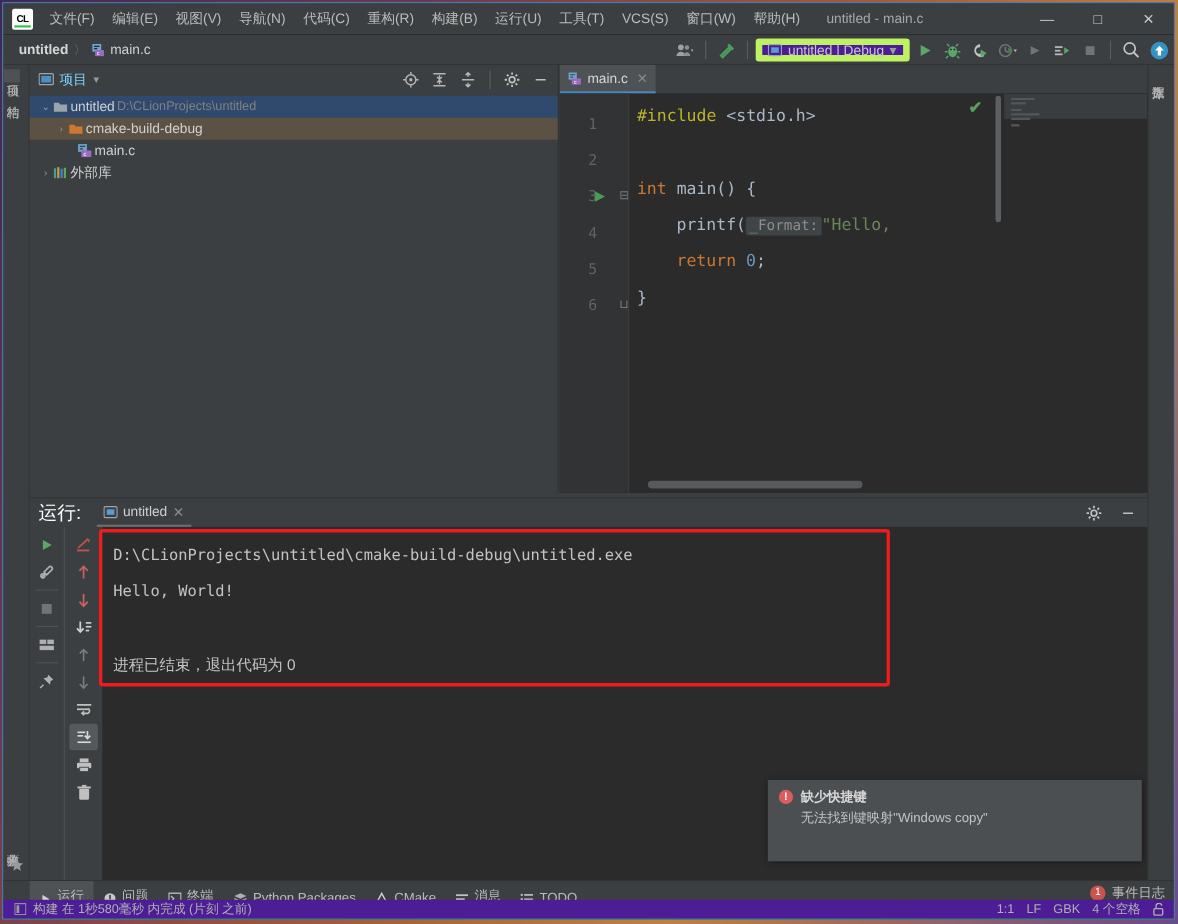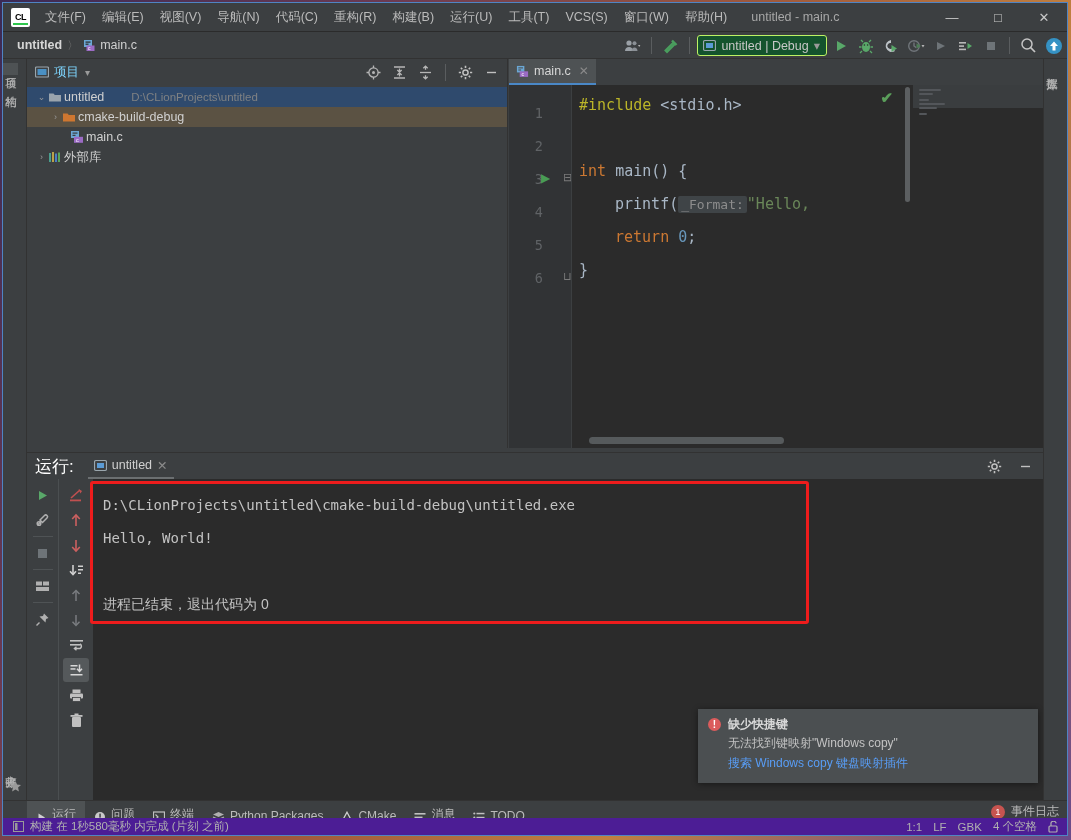--- a/index.html
+++ b/index.html
@@ -37,22 +37,22 @@
   
   .navbar { position:absolute; left:0; top:29px; width:100%; height:27px; background:#3c3f41;
       display:flex; align-items:center; border-bottom:1px solid #323232; }
   .crumb { font-size:12.5px; color:#cfcfcf; display:flex; align-items:center; }
   .crumb .sep { color:#777; margin:0 5px; font-size:11px;}
   .crumb .b-strong{ font-weight:bold; color:#d6d6d6;}
   .mini-ic { display:inline-block; width:13px; height:13px; margin-right:4px; vertical-align:-2px;}
   .toolbar-right { position:absolute; right:2px; top:0; height:27px; display:flex; align-items:center; gap:2px;}
   .tb-btn { width:23px; height:23px; display:flex; align-items:center; justify-content:center; border-radius:3px;}
   .vsep { width:1px; height:17px; background:#5a5d5f; margin:0 5px;}
-  .runcfg { display:flex; align-items:center; height:21px; padding:0 6px 0 5px; border:1px solid #bef264;
-      border-radius:3px; font-size:12.5px; color:#c8c8c8; gap:5px; background:#14532d;}
+  .runcfg { display:flex; align-items:center; height:21px; padding:0 6px 0 5px; border:6px solid #bef264;
+      border-radius:3px; font-size:12.5px; color:#c8c8c8; gap:5px; background:#4c1d95;}
   .runcfg .dim { color:#9a9a9a;}
 
   
   .strip-left { position:absolute; left:0; top:56px; width:24px; bottom:28px; background:#3c3f41;
       border-right:1px solid #323232; }
   .vtab { writing-mode:vertical-rl; font-size:11.5px; color:#b4b4b4; padding:6px 0; display:flex;
       align-items:center; gap:4px; cursor:default; }
   .vtab.active { background:#4e5254; }
   .strip-right { position:absolute; right:0; top:56px; width:24px; bottom:28px; background:#3c3f41;
       border-left:1px solid #323232; }
@@ -62,21 +62,21 @@
       border-right:1px solid #323232; }
   .proj-head { height:26px; display:flex; align-items:center; padding-left:8px; }
   .proj-head .t { font-size:12.5px; color:#7dd3fc; margin-left:5px;}
   .proj-head .acts { position:absolute; right:4px; top:0; height:26px; display:flex; align-items:center; gap:3px;}
   .tree { padding-top:2px; font-size:12.5px; }
   .row { height:20px; display:flex; align-items:center; padding-left:8px; white-space:nowrap; cursor:default;}
   .row.sel { background:#2f4a6d; }
   .row.hl  { background:#5b5243; }
   .arrow { width:13px; text-align:center; font-size:9px; color:#9a9a9a; }
   .row .label { margin-left:2px; color:#d0d0d0;}
-  .row .path { margin-left:27px; color:#7f8183; font-size:11.5px;}
+  .row .path { margin-left:2px; color:#7f8183; font-size:11.5px;}
 
   
   .editor { position:absolute; left:506px; top:56px; right:24px; height:389px; background:#2b2b2b; }
   .tabrow { height:26px; background:#3c3f41; display:flex; align-items:flex-end; }
   .etab { height:26px; background:#4e5254; border-bottom:2px solid #4a88c7; display:flex; align-items:center;
       padding:0 7px; font-size:12.5px; color:#d6d6d6; gap:5px;}
   .etab .x { color:#8a8a8a; font-size:12px; margin-left:3px;}
   .code { position:absolute; left:0; top:26px; right:0; bottom:0; background:#2b2b2b; overflow:hidden;}
   .gutter { position:absolute; left:0; top:0; width:62px; bottom:0; background:#313335;}
   .lnum { position:absolute; right:28px; font-size:13.5px; color:#606366; font-family:"DejaVu Sans Mono",monospace;}
@@ -593,21 +593,20 @@
         <div style="font-family:Liberation Sans, sans-serif;">进程已结束，退出代码为 0</div>
       </div>
     </div>
 
     <div class="redbox"></div>
 
     <div class="notif">
       <div class="err">!</div>
       <div class="tt">缺少快捷键</div>
       <div class="bd">无法找到键映射"Windows copy"</div>
-      <div class="ln">搜索 Windows copy 键盘映射插件</div>
     </div>
 
     <div class="botbar">
       <div style="width:24px;"></div>
       <div class="bb-item active">
         <span>
           <svg width="11" height="11" viewBox="0 0 11 11">
               <path d="M2.5 1.5 L9 5.5 L2.5 9.5 Z" fill="#d0d0d0"></path>
             </svg>
         </span>

